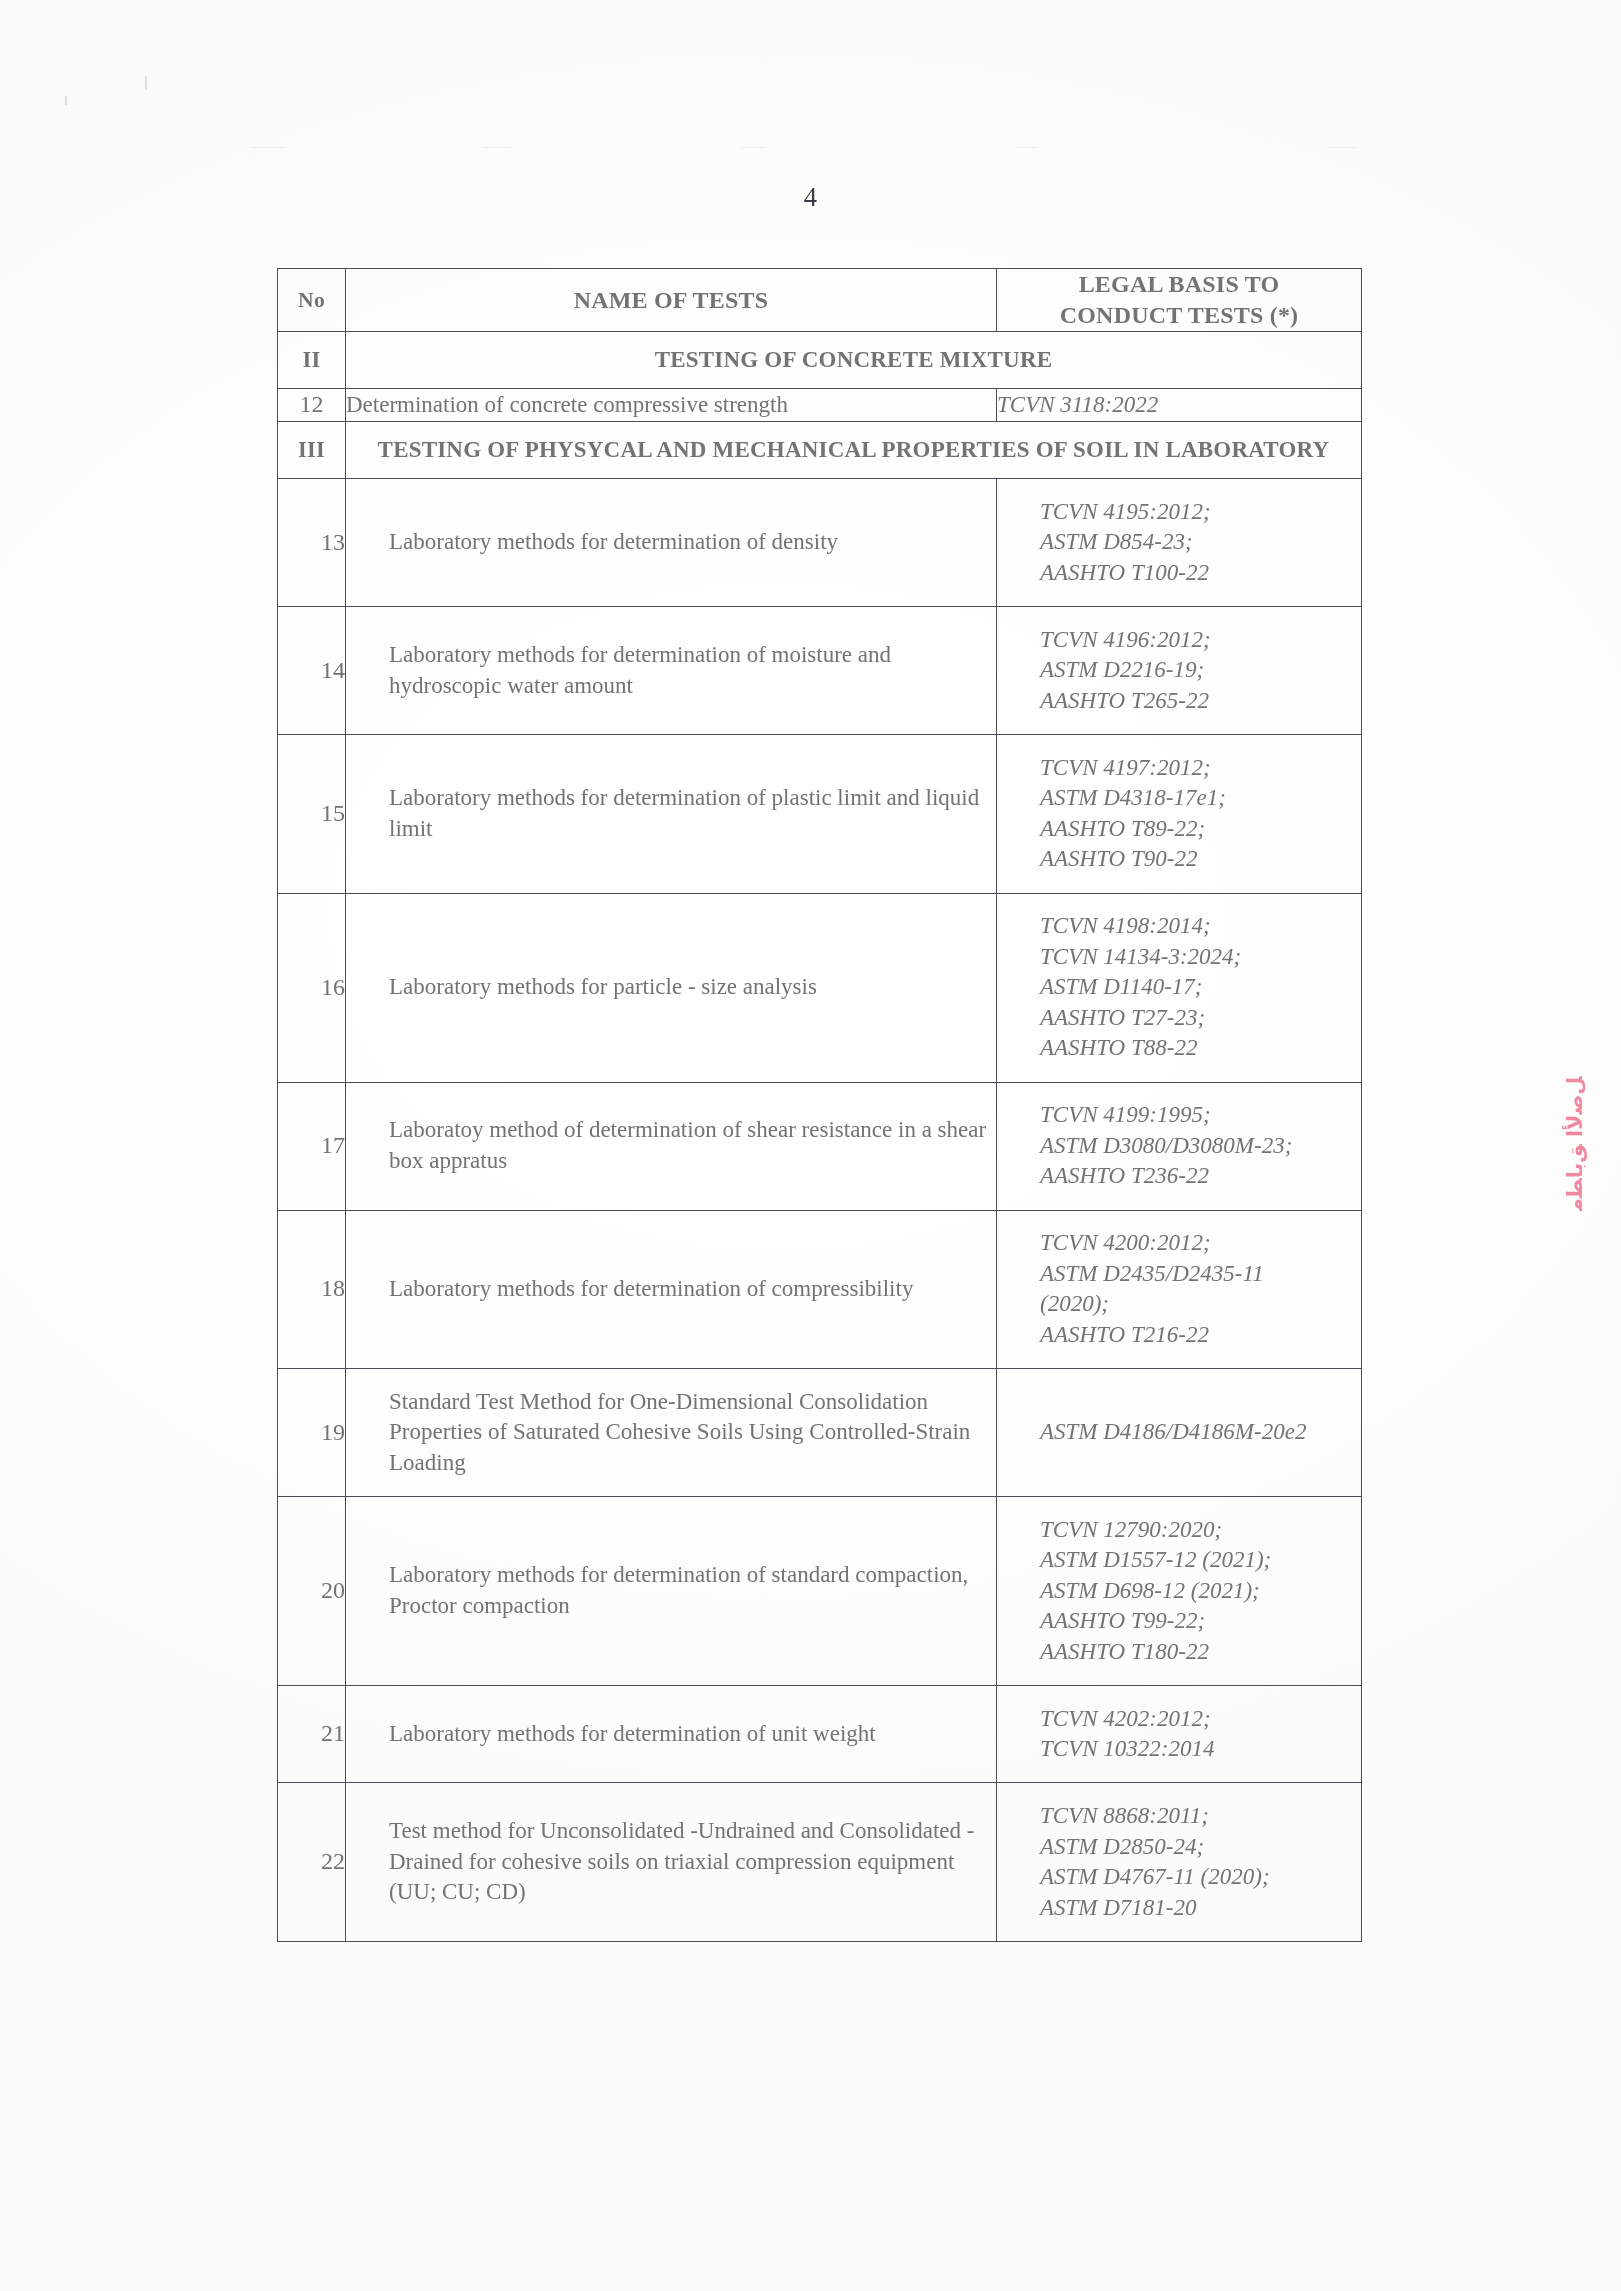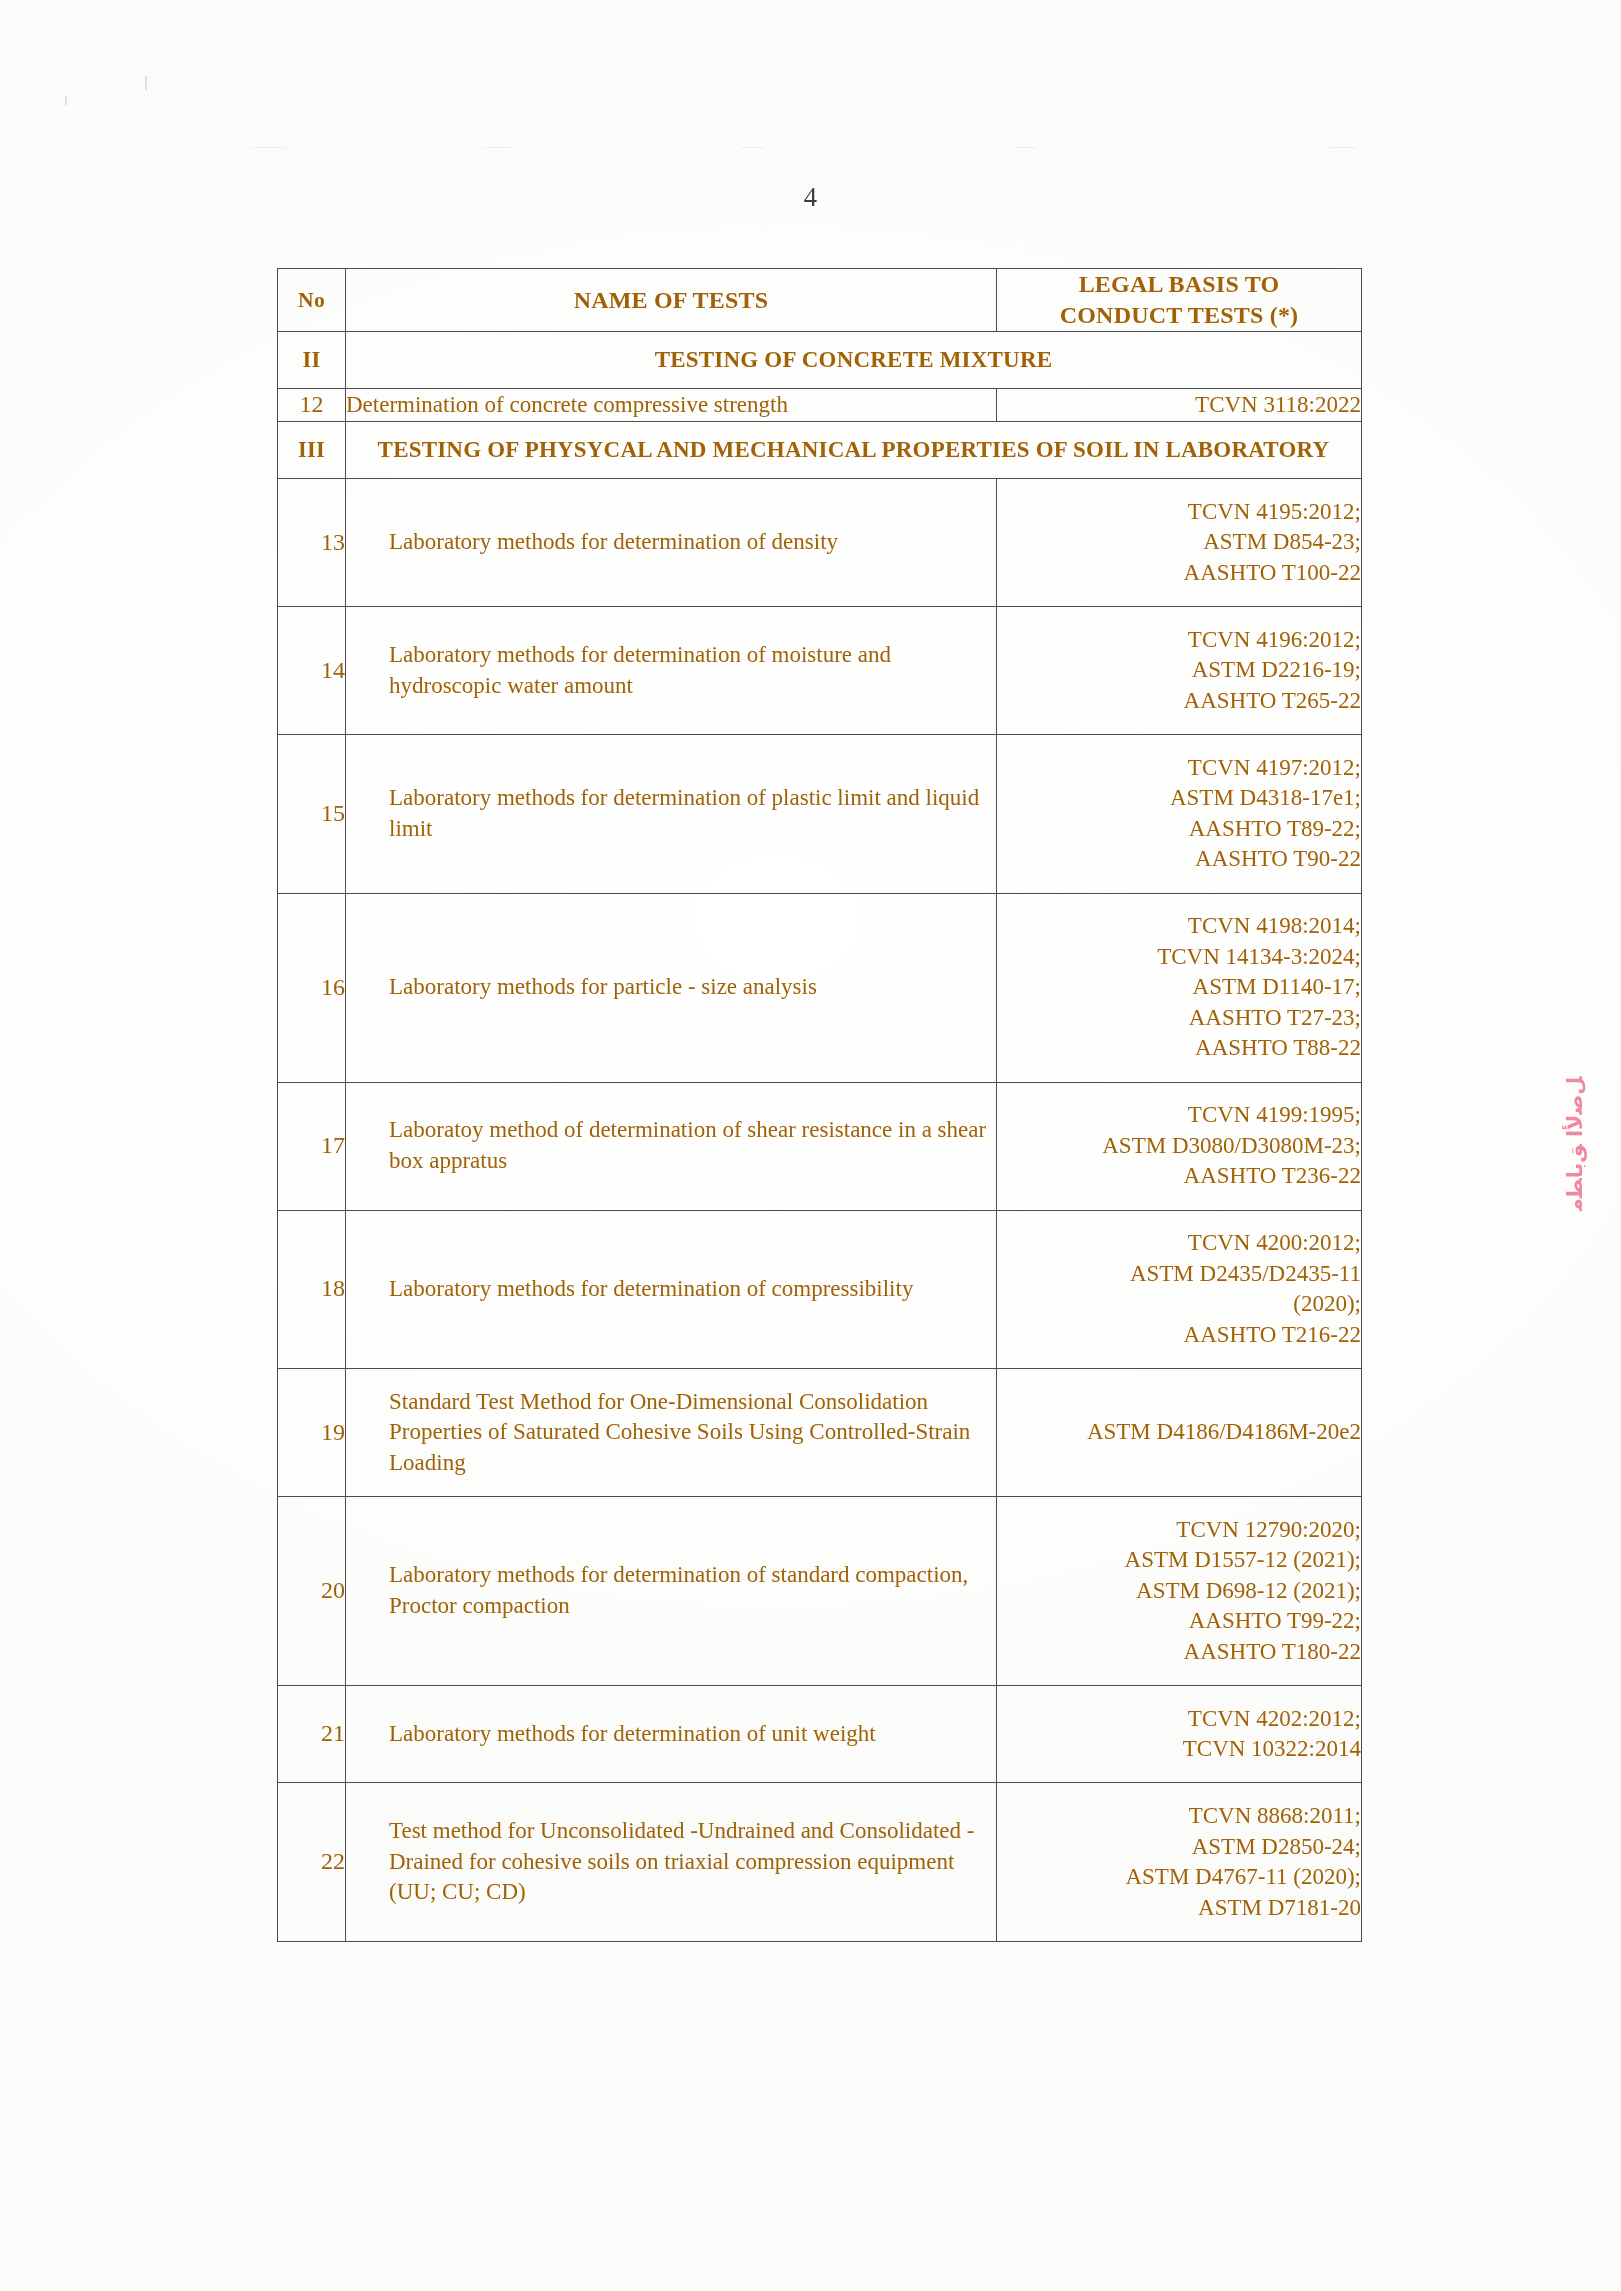--- a/index.html
+++ b/index.html
@@ -46,21 +46,21 @@
   
   .doc-table {
     position: absolute;
     left: 277px;
     top: 268px;
     width: 1083px;
     border-collapse: collapse;
     table-layout: fixed;
     font-size: 23px;
     line-height: 1.33;
-    color: #a16207;
+    color: #737373;
   }
   .doc-table td, .doc-table th {
     border: 1.6px solid #4c4a55;
     padding: 0;
     vertical-align: middle;
   }
 
   col.c-no    { width: 68px; }
   col.c-name  { width: 651px; }
   col.c-basis { width: 365px; }
@@ -71,22 +71,23 @@
   .cell-no {
     text-align: center;
     padding: 10.8px 2px;
     font-size: 24px;
   }
   .cell-name {
     text-align: left;
     padding: 10.8px 9.8px 10.8px 12.7px;
   }
   .cell-basis {
-    text-align: right;
+    text-align: left;
     padding: 10.8px 5.9px;
+    font-style: italic;
   }
 
   thead th {
     text-align: center;
     font-weight: bold;
     font-size: 24px;
     letter-spacing: 0.2px;
     padding: 13.7px 5.9px;
     line-height: 1.3;
   }

